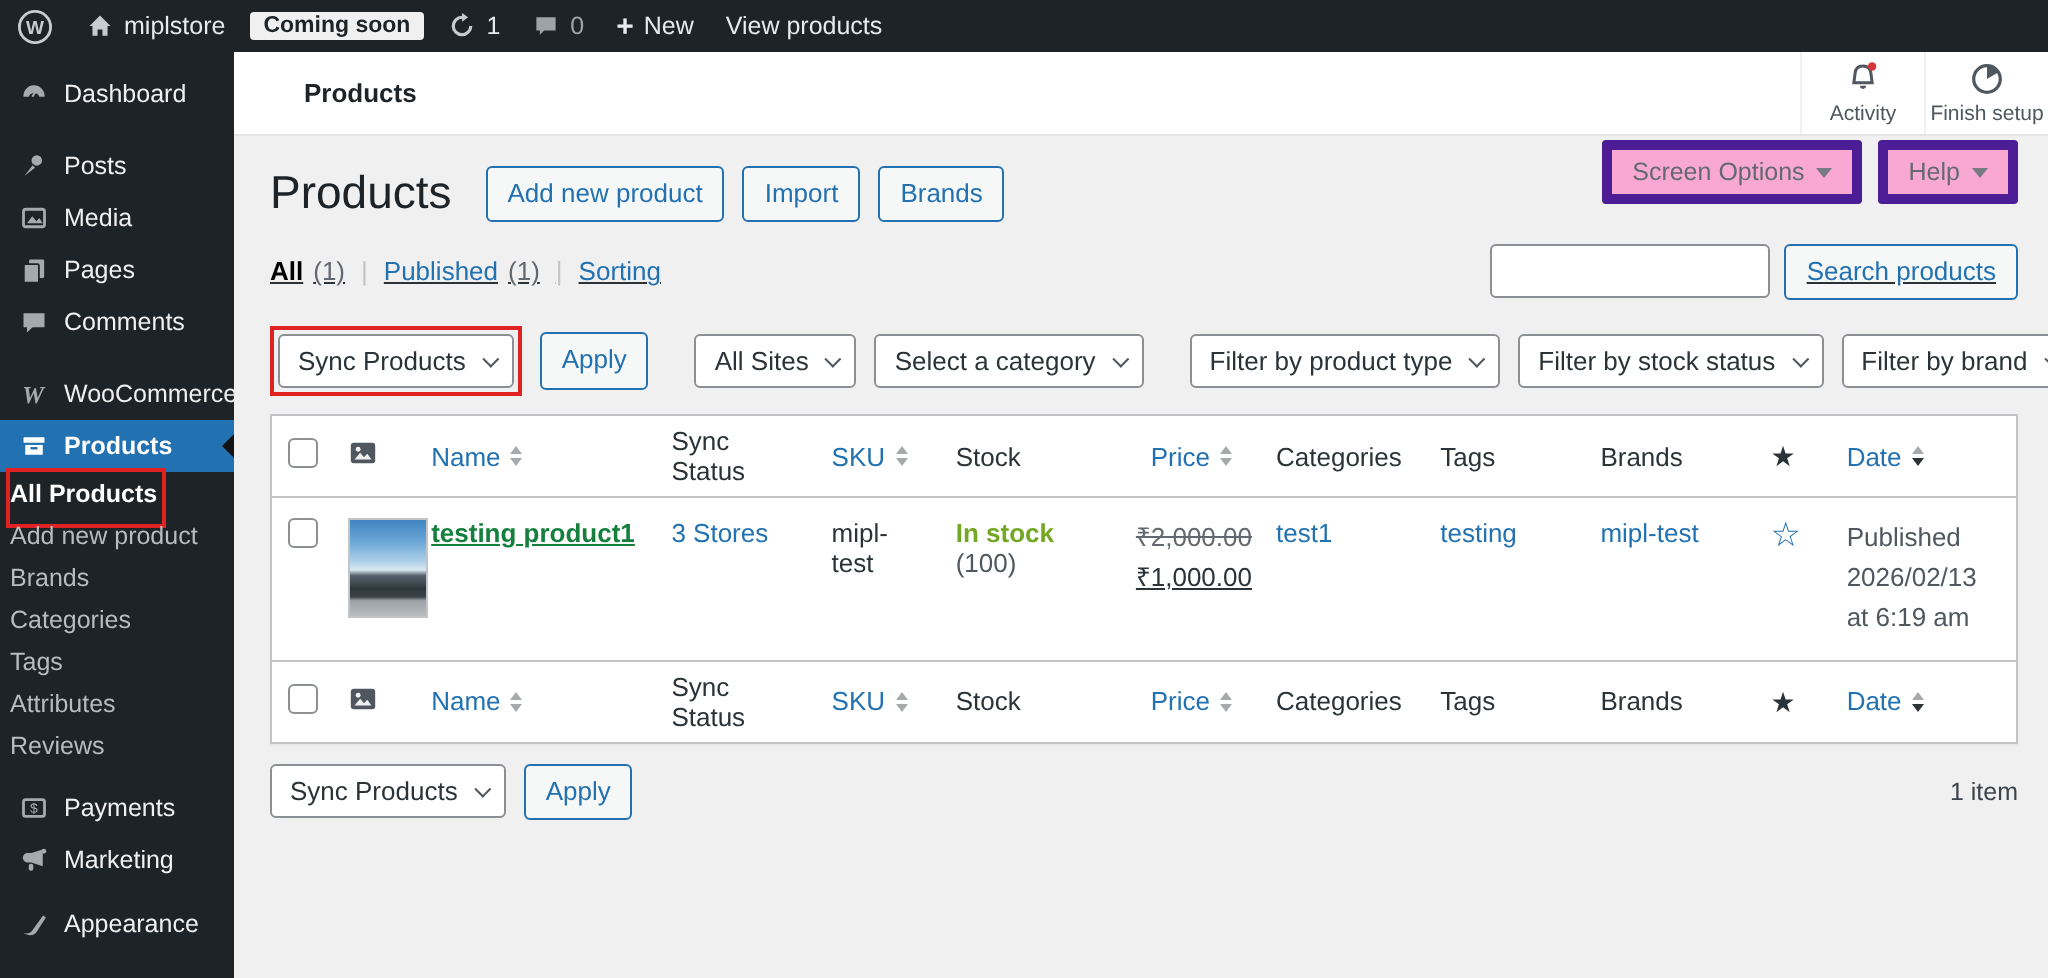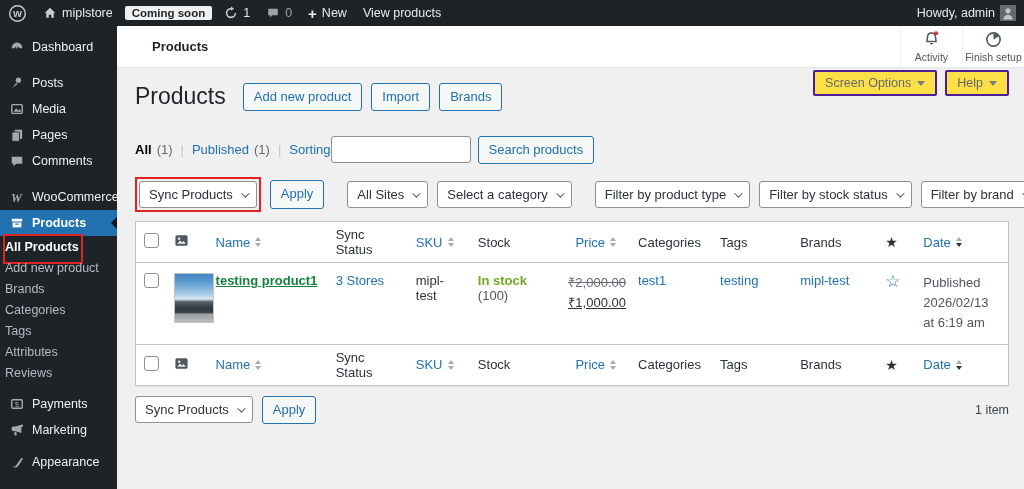--- a/index.html
+++ b/index.html
@@ -66,37 +66,37 @@
   .wc-header-action {
     display:flex; flex-direction:column; align-items:center; justify-content:center;
     width:62px; gap:2px; border-left:1px solid #f0f0f1; cursor:pointer;
     font-size:10.5px; color:#50575e;
   }
 
   .content { position:relative; padding:0 15px 0 18px; }
 
   .screen-meta { position:absolute; top:2px; right:15px; display:flex; gap:8px; }
   .meta-tab {
-    background:#fde047; border:2px solid #4c1d95; border-radius:2px;
+    background:#f9a8d4; border:5px solid #4c1d95; border-radius:2px;
     padding:4px 10px; color:#646970; font-size:12.5px; display:flex; align-items:center; gap:6px;
     cursor:pointer;
   }
   .meta-caret {
     width:0; height:0; border-left:4px solid transparent; border-right:4px solid transparent;
     border-top:5px solid #787c82; display:inline-block;
   }
 
   .title-row { display:flex; align-items:center; gap:9px; padding-top:14px; }
   h1.page-title { font-size:23px; font-weight:400; color:#1d2327; margin:0 8px 0 0; line-height:1.3; }
   .btn {
     background:#f6f7f7; border:1px solid #2271b1; color:#2271b1; border-radius:3px;
     padding:4px 10px; font-size:13px; line-height:1.4; display:inline-block; white-space:nowrap;
   }
 
-  .views-row { display:flex; align-items:center; margin-top:24px; }
+  .views-row { display:flex; align-items:center; justify-content:space-between; margin-top:10px;text-decoration:underline; }
   .views { display:flex; align-items:center; gap:5px; }
   .views a { color:#2271b1; }
   .views .current-view { color:#000; font-weight:700; }
   .views .count { color:#646970; }
   .views .sep { color:#c3c4c7; margin:0 3px; }
   .search-box { display:flex; align-items:center; gap:7px; }
   .search-box input {
     width:140px; height:27px; border:1px solid #8c8f94; border-radius:3px;
     background:#fff; padding:0 6px; font-family:inherit; font-size:13px;
   }
@@ -189,32 +189,20 @@
         <path d="M2.5 3h11v7.5H7L4.5 13v-2.5h-2z" fill="#9ea3a8"></path>
       </svg>
       <span class="dim">0</span>
     </span>
     <span class="ab-item">
       <span class="plus">+</span>
       <span>New</span>
     </span>
     <span class="ab-item">
       <span>View products</span>
-    </span>
-  </div>
-  <div class="ab-group">
-    <span class="ab-item">
-      <span>Howdy, admin</span>
-      <span class="avatar">
-        <svg width="16" height="16" viewBox="0 0 16 16">
-          <rect width="16" height="16" fill="#636a70"></rect>
-          <circle cx="8" cy="5.8" r="2.6" fill="#c3c6c9"></circle>
-          <path d="M3.3 14.5c.5-3.2 2.1-4.8 4.7-4.8s4.2 1.6 4.7 4.8z" fill="#c3c6c9"></path>
-        </svg>
-      </span>
     </span>
   </div>
 </div>
 
 <div class="sidebar">
   <div class="menu-item">
     <span class="mi-icon">
       <svg width="14" height="14" viewBox="0 0 16 16">
           <path d="M8 3a6 6 0 0 0-6 6.5h3a3.2 3.2 0 0 1 6 0h3A6 6 0 0 0 8 3z" fill="#a7aaad"></path>
           <rect x="7.4" y="6.2" width="1.2" height="3.6" fill="#a7aaad" transform="rotate(30 8 8)"></rect>

